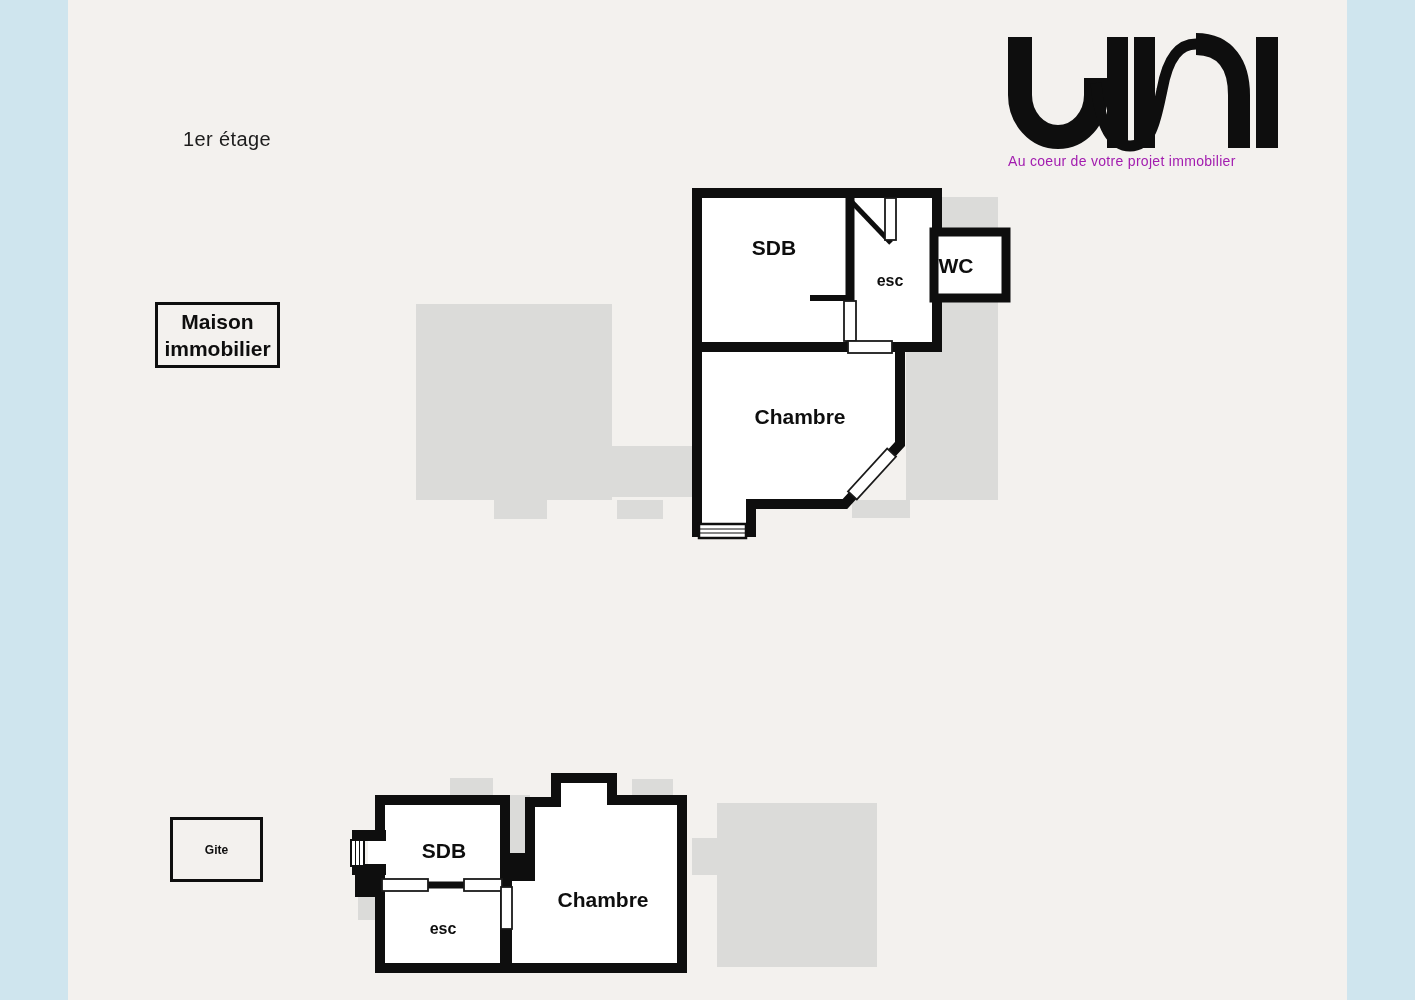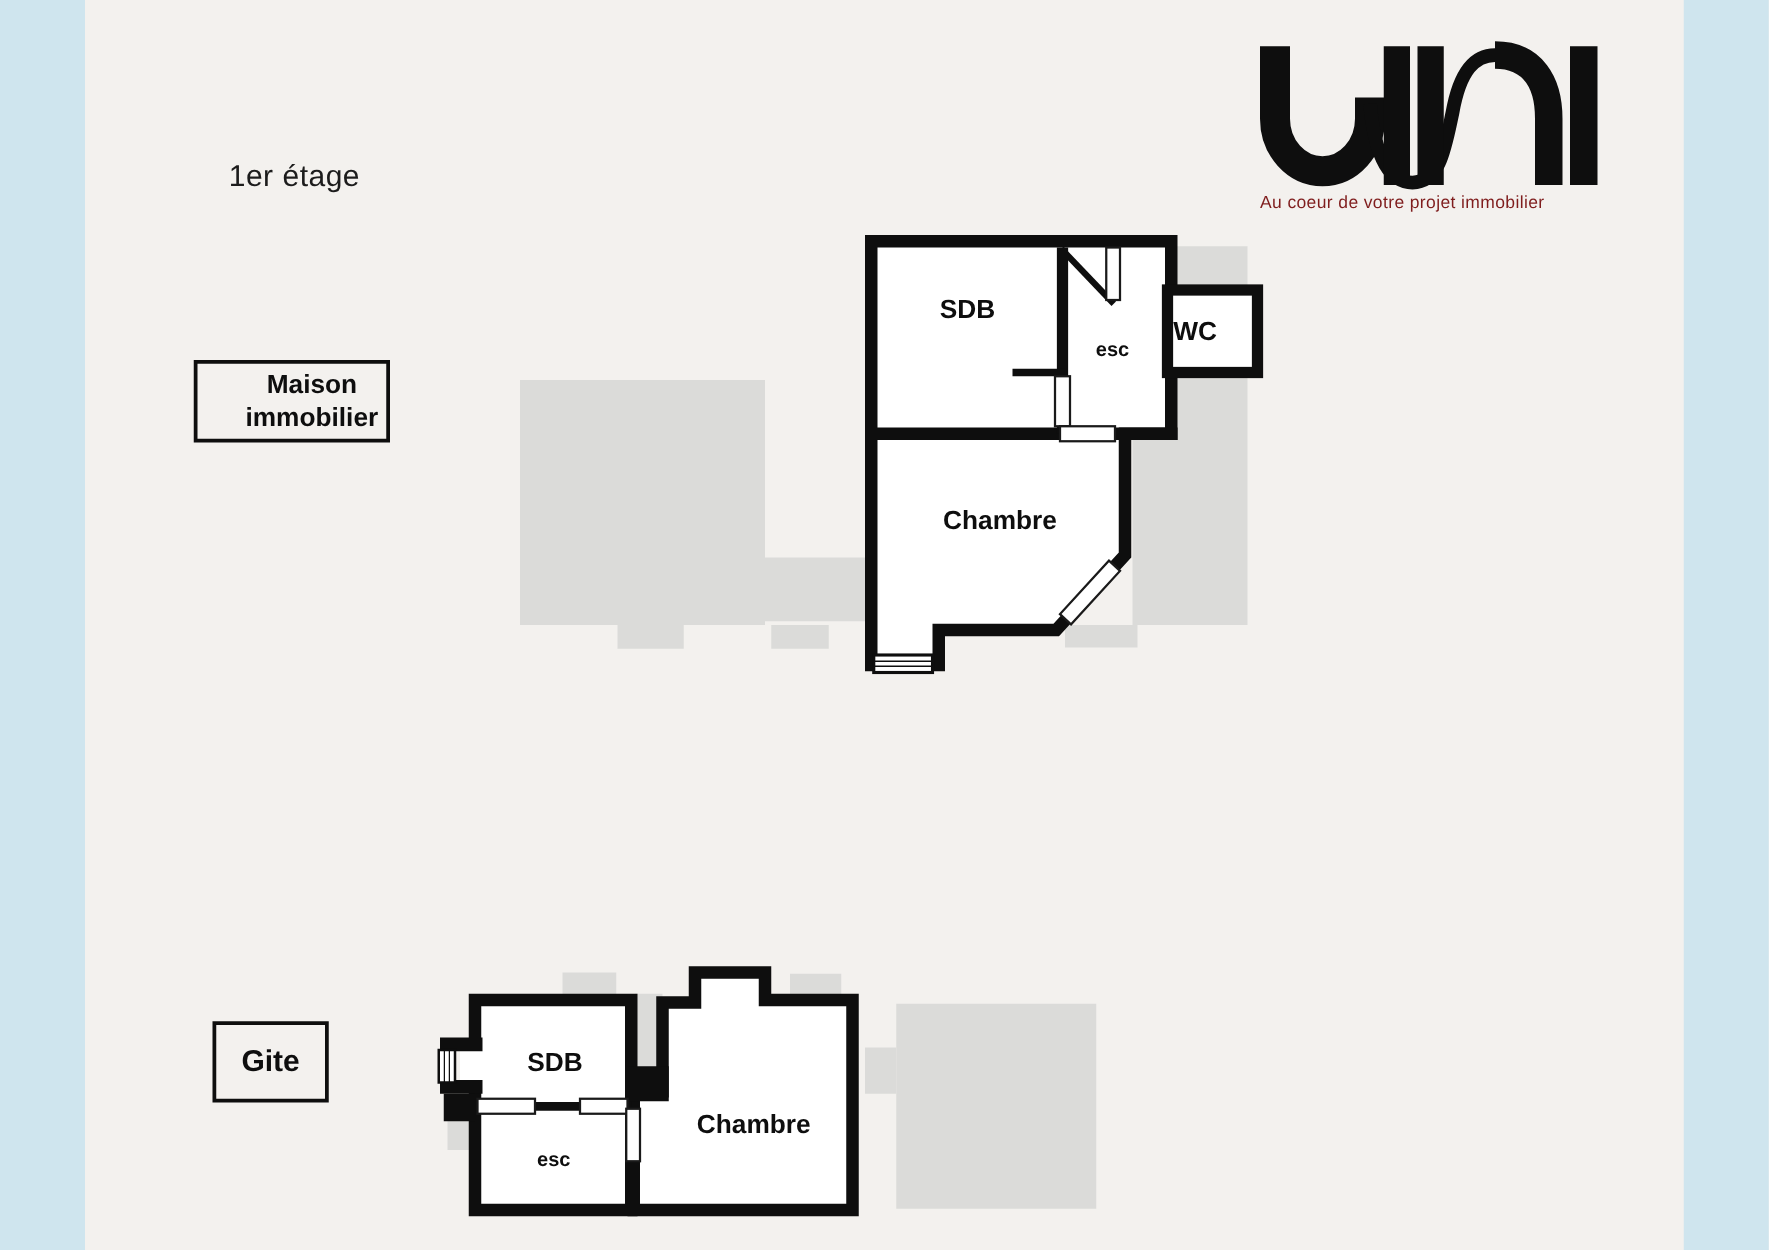--- a/index.html
+++ b/index.html
@@ -8,37 +8,37 @@
     background:#f3f1ee;
     font-family:"Liberation Sans",sans-serif;
     color:#141414;
   }
   .side-panel{position:absolute;top:0;width:68px;height:1000px;background:#cfe5ee;}
   .side-panel.left{left:0;}
   .side-panel.right{left:1347px;}
   #plan-svg{position:absolute;left:0;top:0;pointer-events:none;}
   .floor-title{
     position:absolute;left:183px;top:128px;
-    font-size:24px;font-weight:400;letter-spacing:.4px;color:#1c1c1c;
+    font-size:20px;font-weight:400;letter-spacing:.4px;color:#1c1c1c;
   }
   .label-box{
     position:absolute;border:3px solid #0e0e0e;background:transparent;
     display:flex;flex-direction:column;align-items:center;justify-content:center;
     font-weight:700;color:#0e0e0e;text-align:center;
   }
-  .label-box.maison{left:155px;top:288px;width:119px;height:60px;font-size:21px;line-height:27px;padding-left:32px;}
-  .label-box.gite{left:170px;top:817px;width:87px;height:59px;font-size:24px;}
+  .label-box.maison{left:155px;top:302px;width:119px;height:60px;font-size:21px;line-height:27px;}
+  .label-box.gite{left:170px;top:817px;width:87px;height:59px;font-size:12px;}
   .room-label{
     position:absolute;transform:translate(-50%,-50%);
     font-weight:700;font-size:21px;color:#0e0e0e;white-space:nowrap;
   }
   .room-label.small{font-size:16px;}
   .logo-tagline{
     position:absolute;left:1008px;top:153px;width:270px;
-    font-size:14px;letter-spacing:.3px;color:#7f1d1d;white-space:nowrap;
+    font-size:14px;letter-spacing:.3px;color:#a21caf;white-space:nowrap;
   }
   .sr-only{position:absolute;width:1px;height:1px;overflow:hidden;clip:rect(0 0 0 0);}
 </style>
 </head>
 <body>
 
 <div class="side-panel left"></div>
 <div class="side-panel right"></div>
 
 <svg id="plan-svg" width="1415" height="1000" viewBox="0 0 1415 1000">

